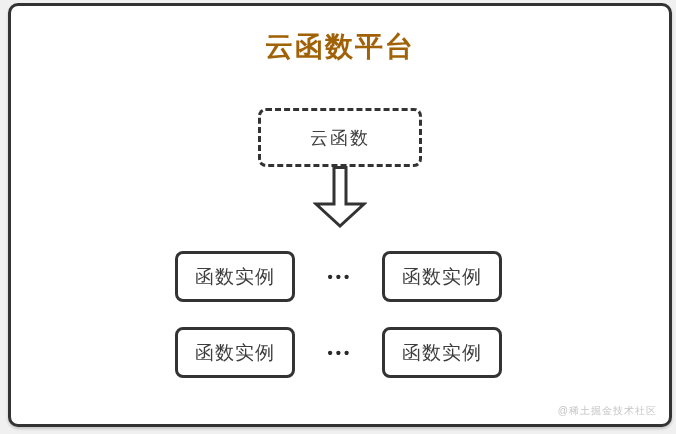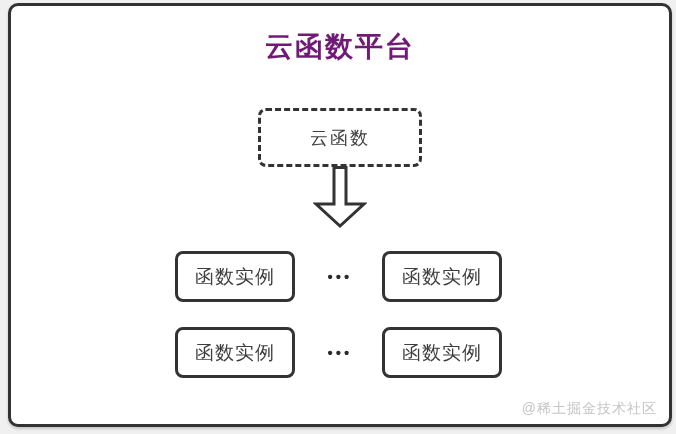--- a/index.html
+++ b/index.html
@@ -23,21 +23,21 @@
     box-shadow: 0 2px 3px rgba(0,0,0,0.18);
   }
   .title {
     position: absolute;
     top: 22px; left: 0;
     width: 100%;
     text-align: center;
     font-size: 28px;
     font-weight: bold;
     letter-spacing: 2px;
-    color: #701a75;
+    color: #a16207;
   }
   .cloud-fn {
     position: absolute;
     left: 247px; top: 102px;
     width: 164px; height: 59px;
     border: 3px dashed #333333;
     border-radius: 8px;
     background: #ffffff;
     display: flex;
     align-items: center;
@@ -80,21 +80,21 @@
   .dots {
     font-size: 15px;
     font-weight: bold;
     letter-spacing: 3px;
     color: #2a2a2a;
     padding-left: 3px;
   }
   .watermark {
     position: absolute;
     right: 12px; bottom: 6px;
-    font-size: 14px;
+    font-size: 10px;
     letter-spacing: 1px;
     color: #c5c5c5;
   }
 </style>
 </head>
 <body>
 
 <div class="canvas">
   <div class="card">
 

